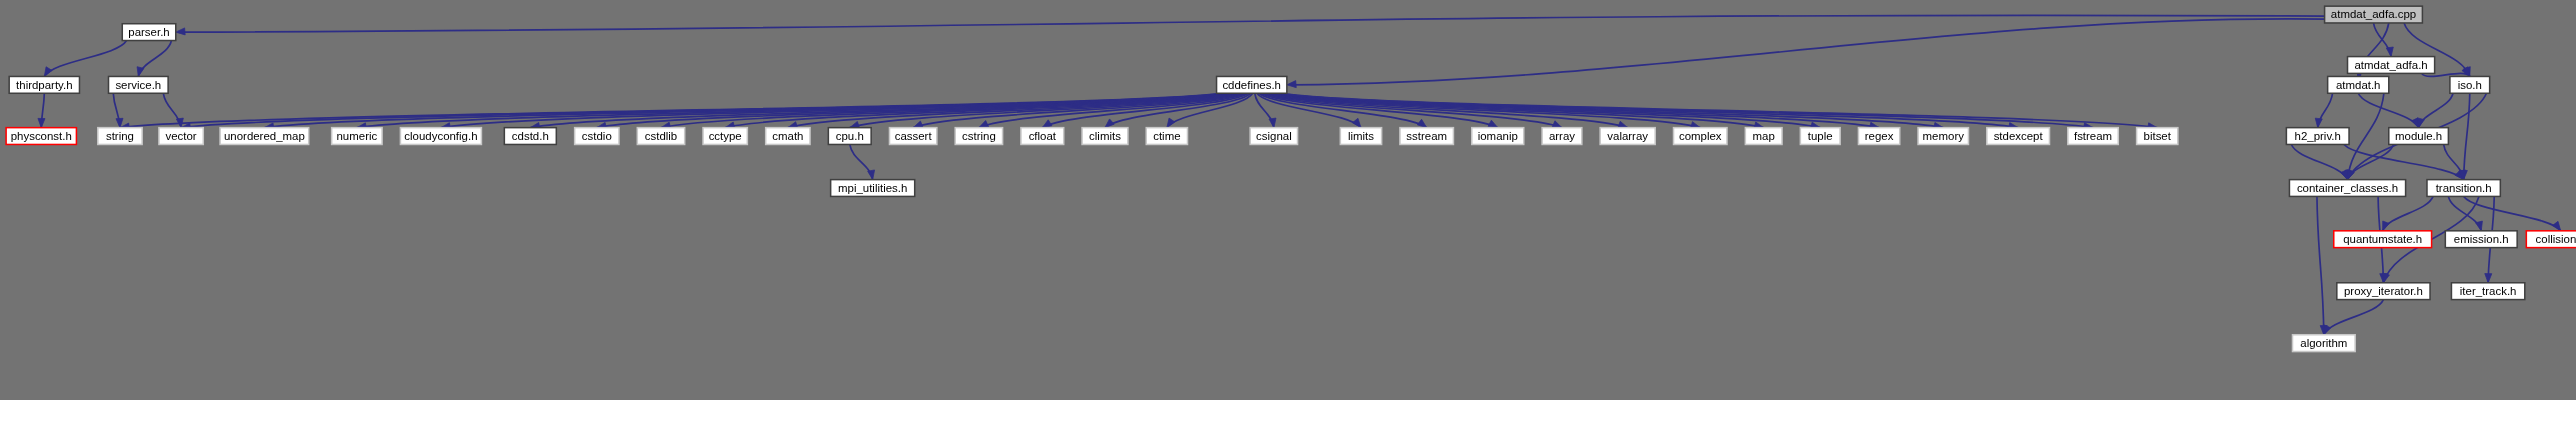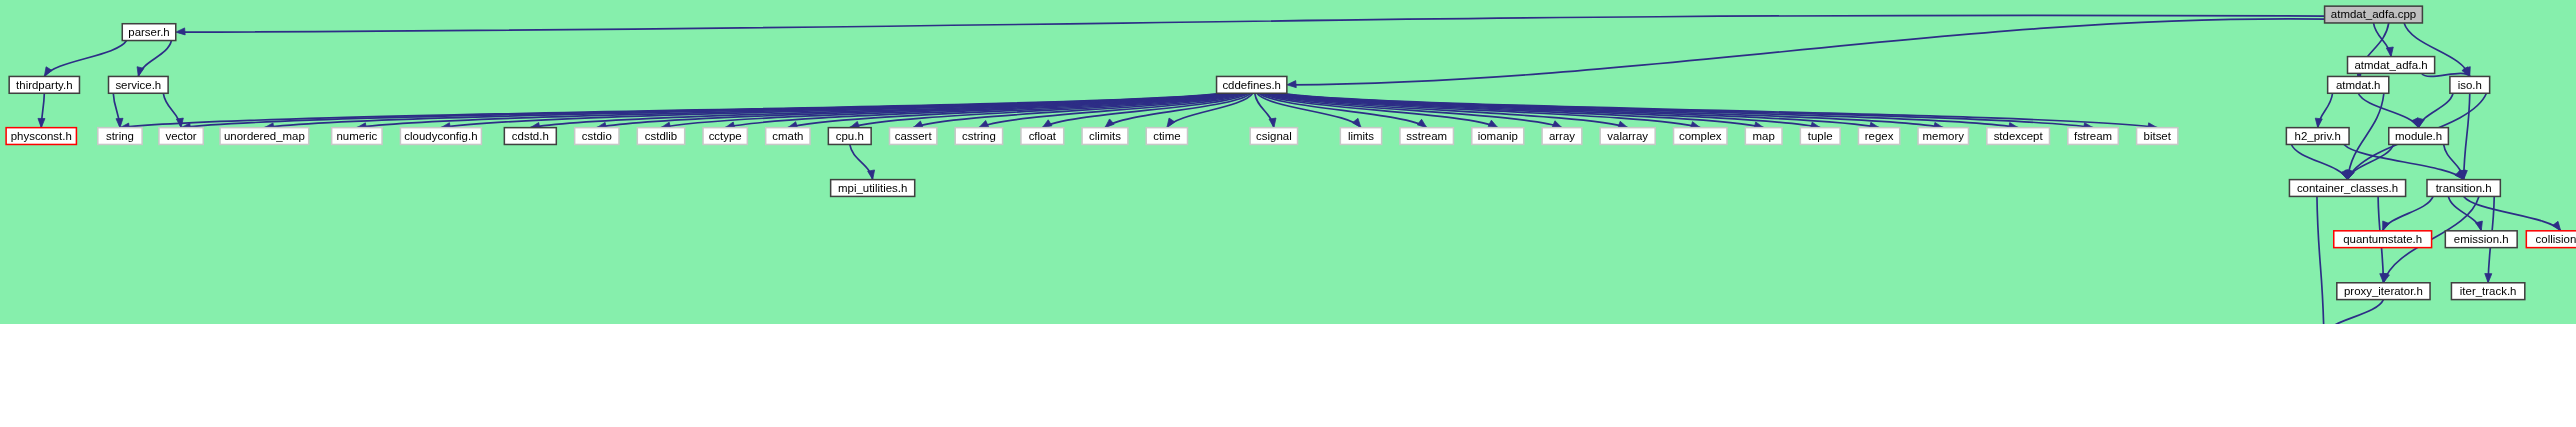--- a/index.html
+++ b/index.html
@@ -6,22 +6,22 @@
     margin: 0;
     padding: 0;
     background: #ffffff;
   }
   body {
     font-family: "Liberation Sans", sans-serif;
   }
   #graph-wrap {
     position: relative;
     width: 2576px;
-    height: 324px;
-    background: #86efac;
+    height: 400px;
+    background: #737373;
     overflow: hidden;
     text-align: right;
   }
   svg#dep-graph {
     position: absolute;
     top: 0;
     left: 0;
     width: 2576px;
     height: 428px;
     display: block;

